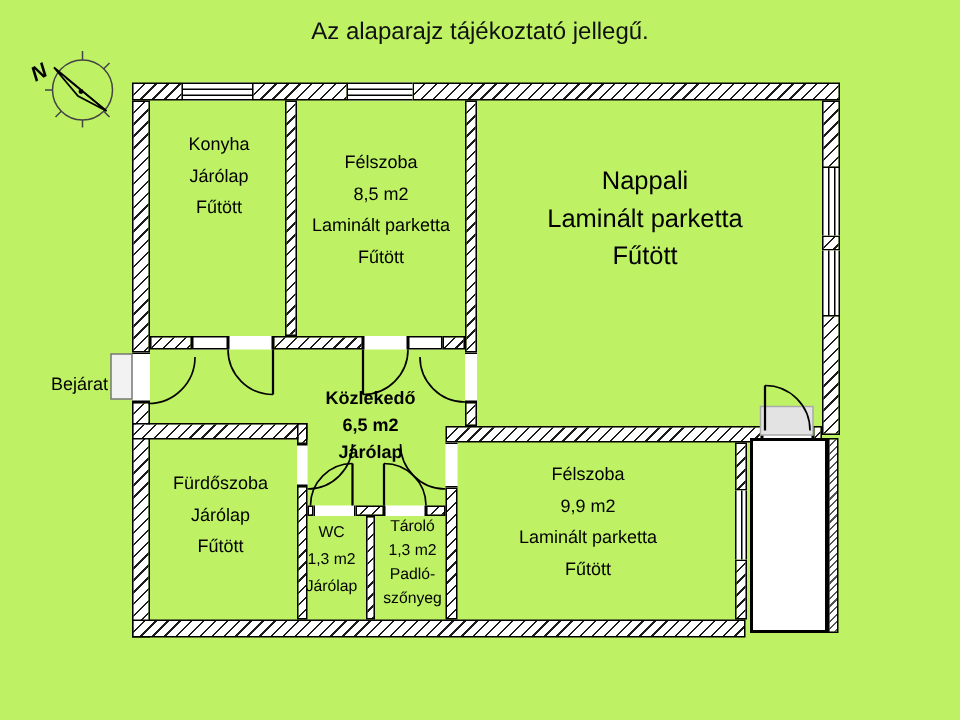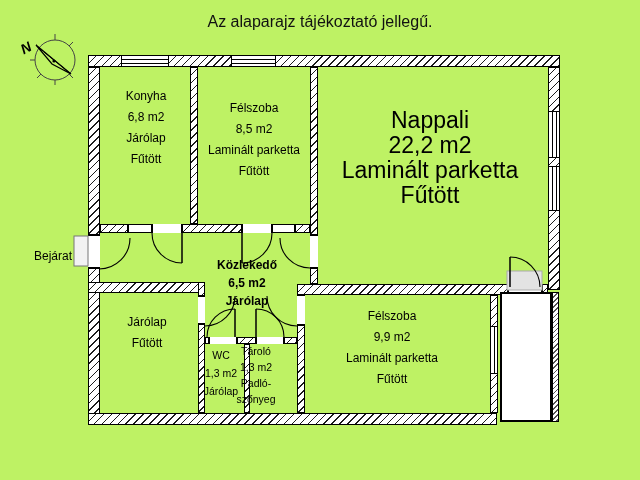--- a/index.html
+++ b/index.html
@@ -15,21 +15,21 @@
   .win-h{position:absolute;box-sizing:border-box;background:#fff;
          border-top:1.4px solid #000;border-bottom:1.4px solid #000;}
   .win-h .pane{position:absolute;left:0;right:0;height:0;border-top:1px solid #000;}
   .win-v{position:absolute;box-sizing:border-box;background:#fff;
          border-left:1.4px solid #000;border-right:1.4px solid #000;}
   .win-v .pane{position:absolute;top:0;bottom:0;width:0;border-left:1px solid #000;}
   .balcony{position:absolute;box-sizing:border-box;background:#fff;border:2px solid #000;}
   .railing{position:absolute;box-sizing:border-box;border:1px solid #000;
            background:repeating-linear-gradient(135deg,#fff 0 2.6px,#555 2.6px 3.6px);}
   .label{position:absolute;text-align:center;font-size:12px;line-height:21px;white-space:nowrap;}
-  .label.big{font-size:23px;line-height:25px;}
+  .label.big{font-size:17px;line-height:25px;}
   .label.mid{line-height:18px;font-weight:bold;}
   .label.sm{font-size:10.5px;line-height:17px;white-space:normal;}
   #title{position:absolute;top:13px;left:0;width:100%;text-align:center;
          font-size:16px;color:#111;}
   #svgo{position:absolute;left:0;top:0;z-index:5;}
 </style>
 </head>
 <body>
 
 <div id="stage">
@@ -131,57 +131,56 @@
       <path d="M510,257 A30,30 0 0 1 540,287"></path>
     </g>
   </svg>
 
   <div class="label" style="left:28px;top:246px;width:50px">
     <div>Bejárat</div>
   </div>
 
   <div class="label" style="left:100px;top:86px;width:92px">
     <div>Konyha</div>
-    <div>6,8 m2</div>
     <div>Járólap</div>
     <div>Fűtött</div>
   </div>
 
   <div class="label" style="left:196px;top:98px;width:116px">
     <div>Félszoba</div>
     <div>8,5 m2</div>
     <div>Laminált parketta</div>
     <div>Fűtött</div>
   </div>
 
   <div class="label big" style="left:330px;top:108px;width:200px">
     <div>Nappali</div>
-    <div>22,2 m2</div>
     <div>Laminált parketta</div>
     <div>Fűtött</div>
   </div>
 
   <div class="label mid" style="left:203px;top:256px;width:88px">
     <div>Közlekedő</div>
     <div>6,5 m2</div>
     <div>Járólap</div>
   </div>
 
   <div class="label" style="left:97px;top:312px;width:100px">
+    <div>Fürdőszoba</div>
     <div>Járólap</div>
     <div>Fűtött</div>
   </div>
 
   <div class="label sm" style="left:199px;top:346px;width:44px;line-height:18px">
     <div>WC</div>
     <div>1,3 m2</div>
     <div>Járólap</div>
   </div>
 
-  <div class="label sm" style="left:228px;top:343px;width:56px;line-height:16px">
+  <div class="label sm" style="left:247px;top:343px;width:56px;line-height:16px">
     <div>Tároló</div>
     <div>1,3 m2</div>
     <div>Padló-</div>
     <div>szőnyeg</div>
   </div>
 
   <div class="label" style="left:296px;top:306px;width:192px">
     <div>Félszoba</div>
     <div>9,9 m2</div>
     <div>Laminált parketta</div>

